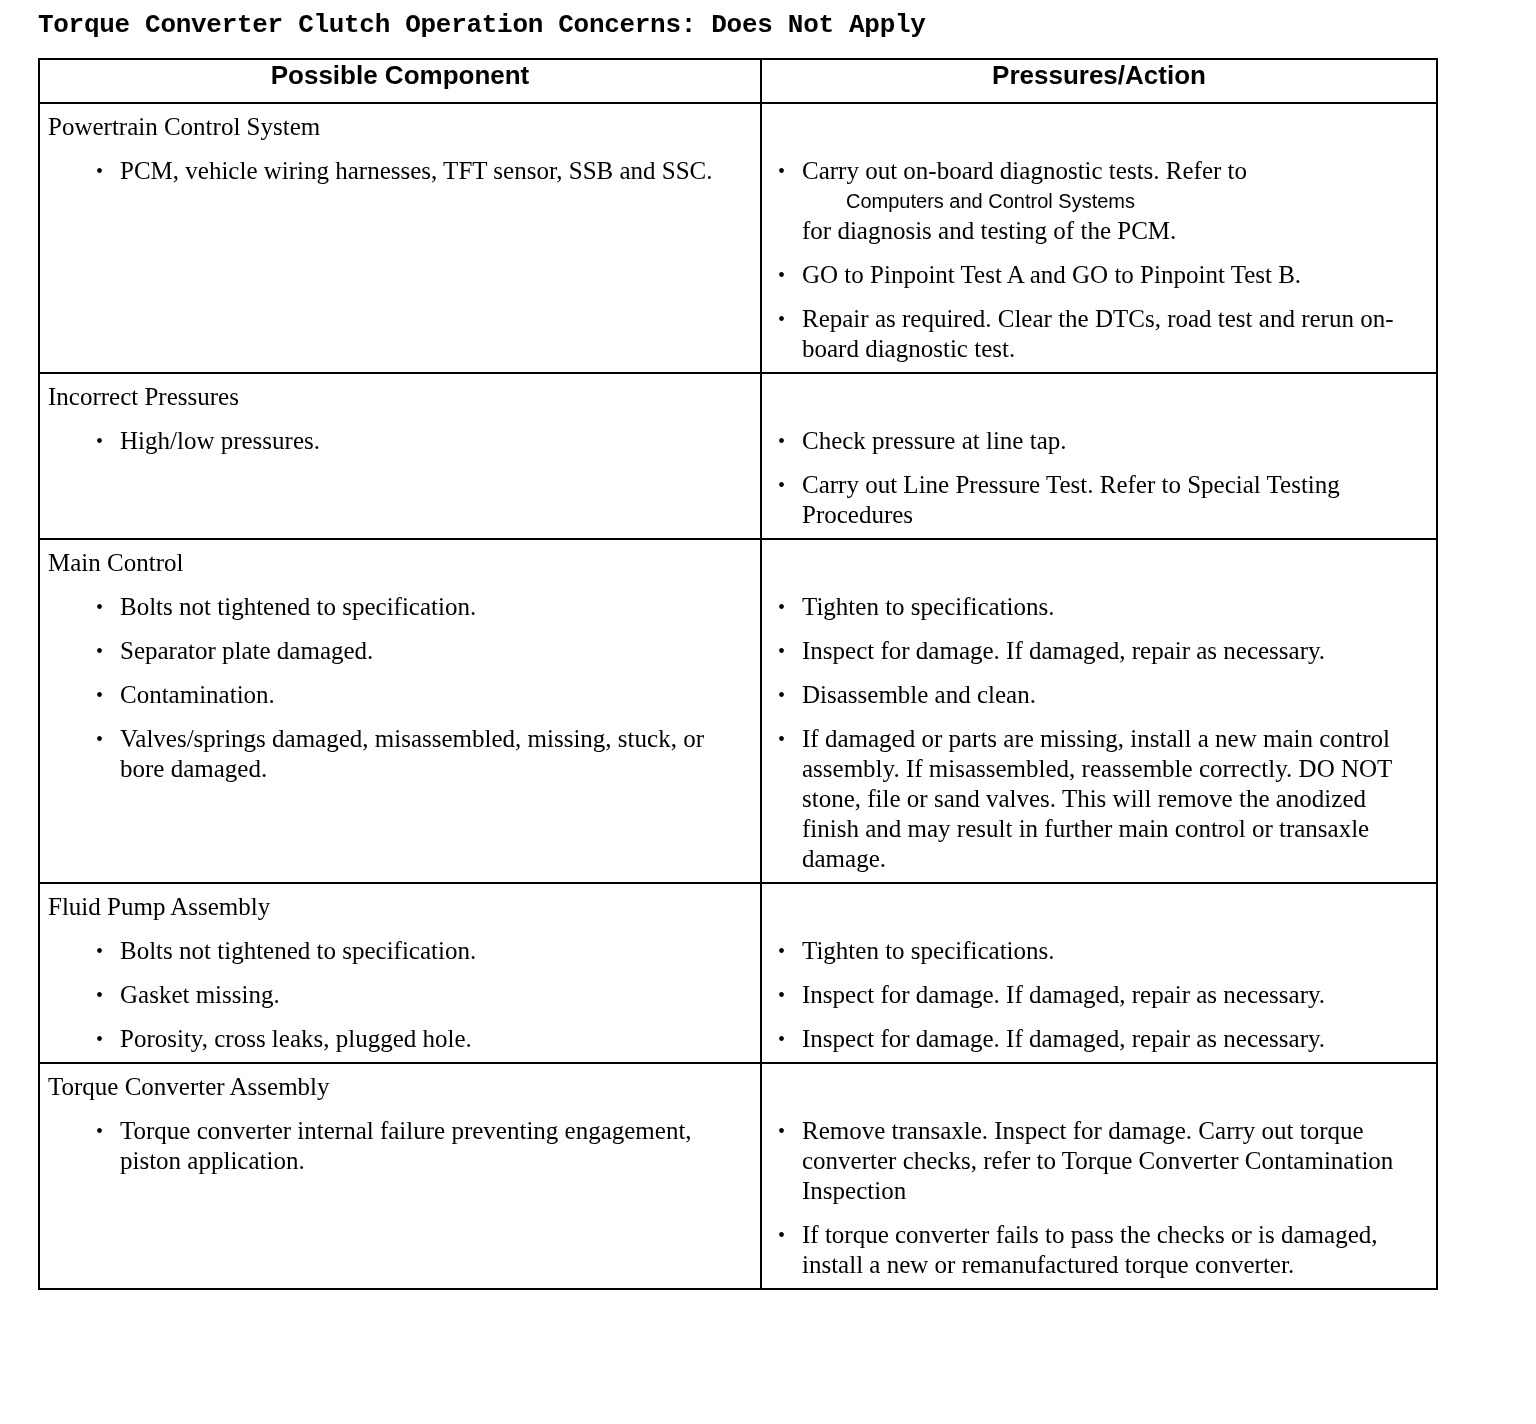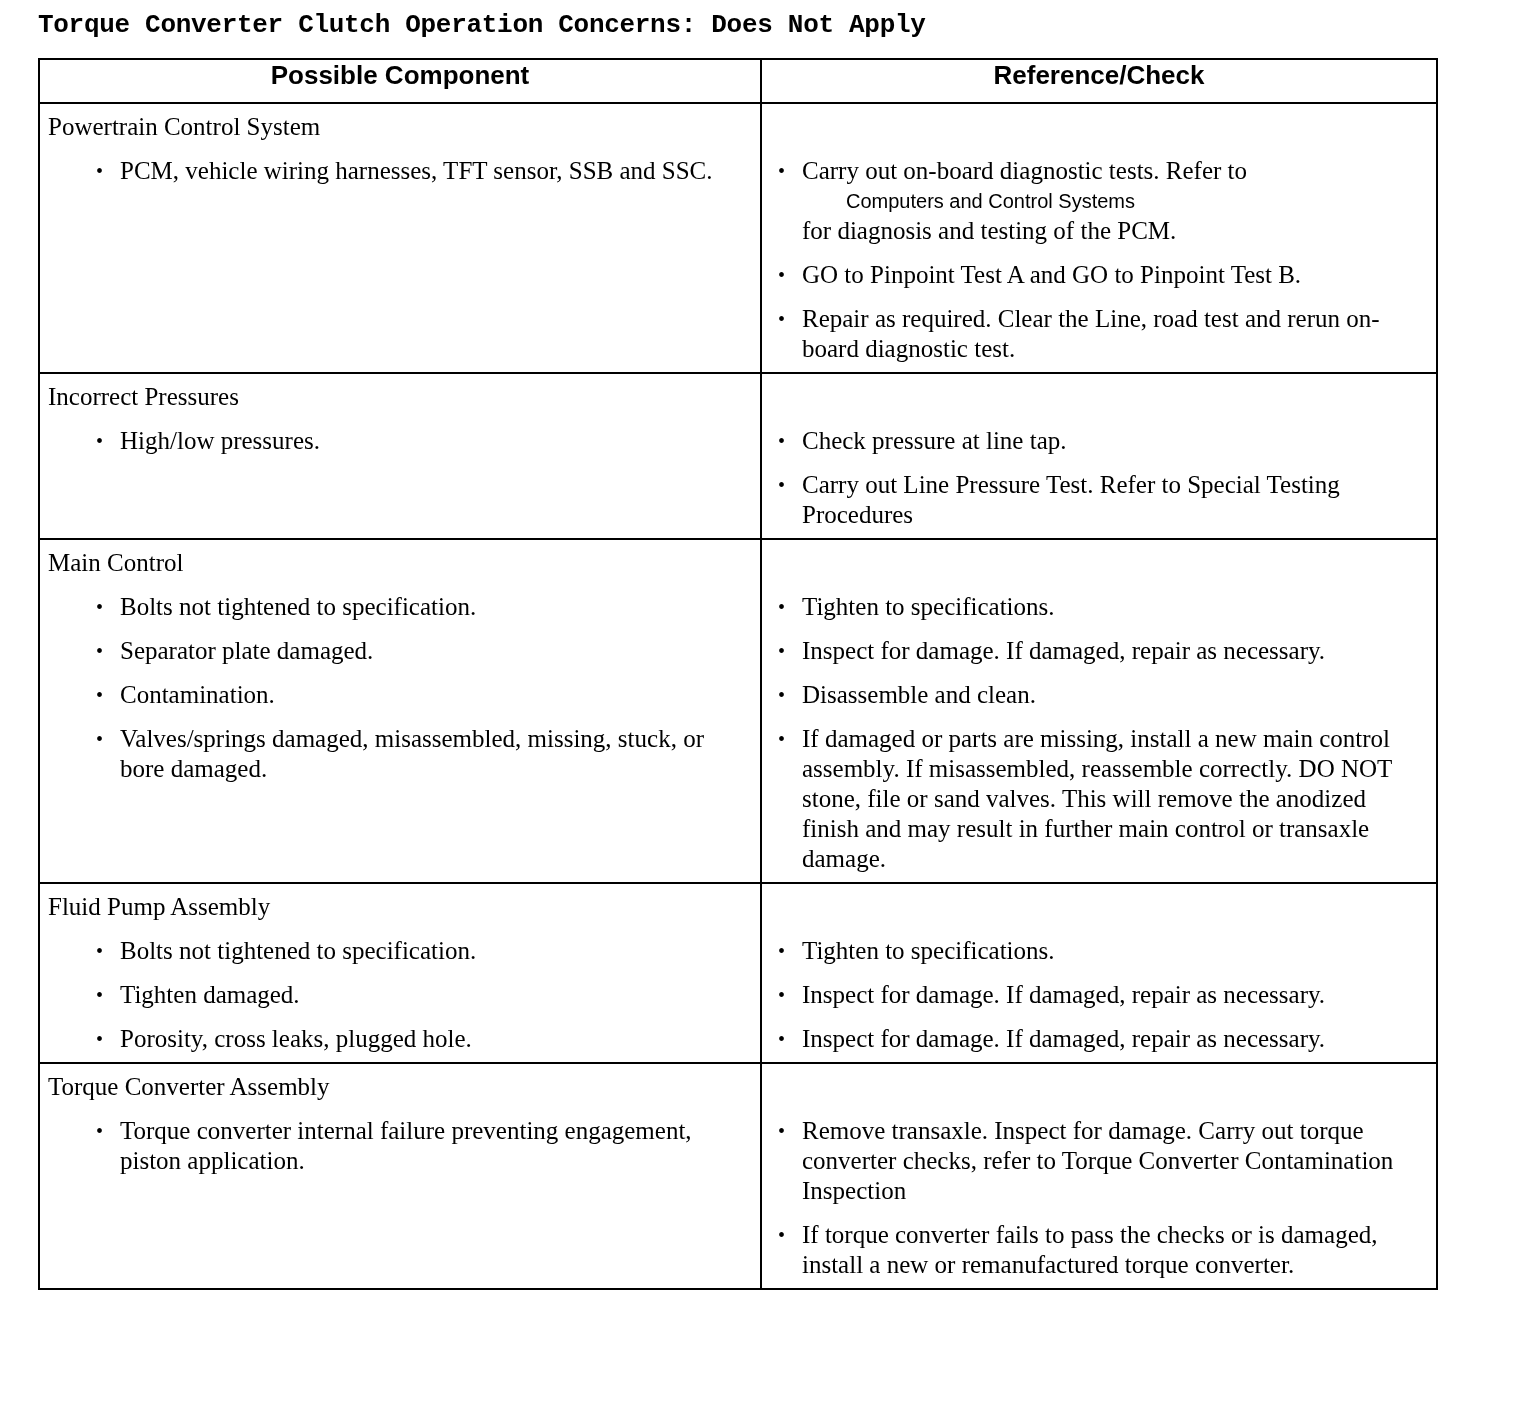--- a/index.html
+++ b/index.html
@@ -39,36 +39,36 @@
 </style>
 </head>
 <body>
 
 <div class="title">Torque Converter Clutch Operation Concerns: Does Not Apply</div>
 
 <table class="main">
   <thead>
     <tr>
       <th class="hdr c1">Possible Component</th>
-      <th class="hdr">Reference/Check</th>
+      <th class="hdr">Pressures/Action</th>
     </tr>
   </thead>
   <tbody id="tbody">
       <tr>
         <td class="comp">
           <div class="group-title">Powertrain Control System</div>
           <ul>
             <li class="item"><span class="b">•</span><span>PCM, vehicle wiring harnesses, TFT sensor, SSB and SSC.</span></li>
           </ul>
         </td>
         <td class="act">
           <ul>
             <li class="item"><span class="b">•</span><span>Carry out on-board diagnostic tests. Refer to</span><span class="ref">Computers and Control Systems</span><span style="display: block;">for diagnosis and testing of the PCM.</span></li>
             <li class="item"><span class="b">•</span><span>GO to Pinpoint Test A and GO to Pinpoint Test B.</span></li>
-            <li class="item"><span class="b">•</span><span>Repair as required. Clear the Line, road test and rerun on-board diagnostic test.</span></li>
+            <li class="item"><span class="b">•</span><span>Repair as required. Clear the DTCs, road test and rerun on-board diagnostic test.</span></li>
           </ul>
         </td>
       </tr>
       <tr>
         <td class="comp">
           <div class="group-title">Incorrect Pressures</div>
           <ul>
             <li class="item"><span class="b">•</span><span>High/low pressures.</span></li>
           </ul>
         </td>
@@ -96,21 +96,21 @@
             <li class="item"><span class="b">•</span><span>Disassemble and clean.</span></li>
             <li class="item"><span class="b">•</span><span>If damaged or parts are missing, install a new main control assembly. If misassembled, reassemble correctly. DO NOT stone, file or sand valves. This will remove the anodized finish and may result in further main control or transaxle damage.</span></li>
           </ul>
         </td>
       </tr>
       <tr>
         <td class="comp">
           <div class="group-title">Fluid Pump Assembly</div>
           <ul>
             <li class="item"><span class="b">•</span><span>Bolts not tightened to specification.</span></li>
-            <li class="item"><span class="b">•</span><span>Tighten damaged.</span></li>
+            <li class="item"><span class="b">•</span><span>Gasket missing.</span></li>
             <li class="item"><span class="b">•</span><span>Porosity, cross leaks, plugged hole.</span></li>
           </ul>
         </td>
         <td class="act">
           <ul>
             <li class="item"><span class="b">•</span><span>Tighten to specifications.</span></li>
             <li class="item"><span class="b">•</span><span>Inspect for damage. If damaged, repair as necessary.</span></li>
             <li class="item"><span class="b">•</span><span>Inspect for damage. If damaged, repair as necessary.</span></li>
           </ul>
         </td>

